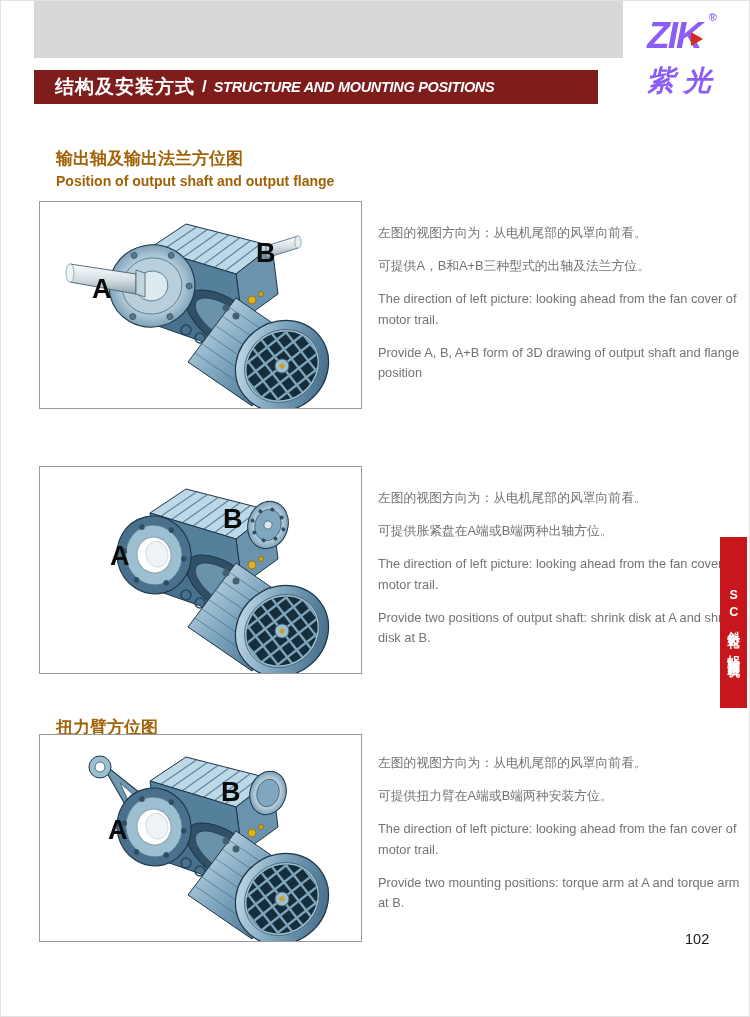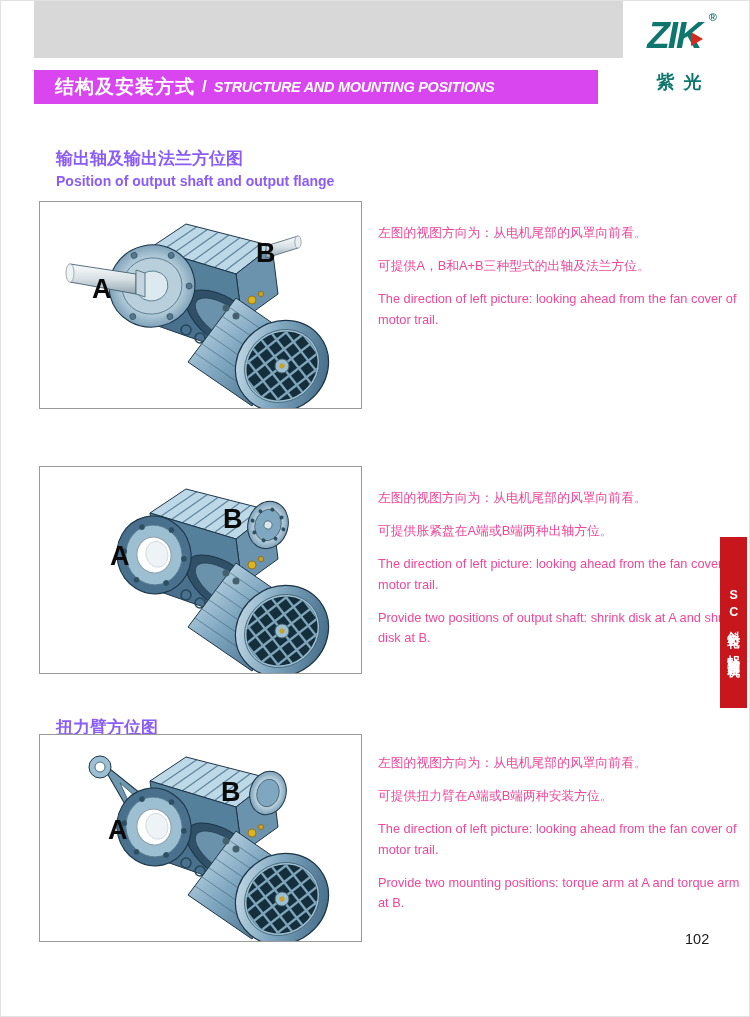--- a/index.html
+++ b/index.html
@@ -3,45 +3,45 @@
 <meta charset="utf-8">
 <style>
   html,body { margin:0; padding:0; background:#ffffff; }
   .page {
     position:relative; width:750px; height:1017px; background:#fff;
     font-family:"Liberation Sans","DejaVu Sans",sans-serif;
     overflow:hidden; box-sizing:border-box; border:1px solid #e2e2e2;
   }
   .gray-bar { position:absolute; left:33px; top:0; width:589px; height:57px; background:#d8d8d8; }
   .title-bar {
-    position:absolute; left:33px; top:69px; width:564px; height:34px; background:#d946ef;
+    position:absolute; left:33px; top:69px; width:564px; height:34px; background:#7f1d1d;
     color:#fff; display:flex; align-items:center; padding-left:21px; box-sizing:border-box;
     white-space:nowrap;
   }
   .title-zh { font-size:19px; font-weight:bold; letter-spacing:1px; }
   .title-div { font-size:17px; font-weight:bold; margin:0 7px; }
   .title-en { font-size:14.5px; font-weight:bold; letter-spacing:-0.3px;font-style:italic; }
 
-  .logo { position:absolute; left:624px; top:16px; width:108px; text-align:center; color:#0f766e; }
+  .logo { position:absolute; left:624px; top:16px; width:108px; text-align:center; color:#8b5cf6; }
   .logo-row { position:relative; display:inline-block; padding-right:10px; }
   .logo-zik { font-size:37px; font-weight:900; font-style:italic; letter-spacing:-2px; line-height:1; display:inline-block; }
   .logo-reg { position:absolute; top:-6px; right:-6px; font-size:11px; font-weight:bold; font-style:normal; }
   .logo-tri { position:absolute; right:8px; top:15px; width:0; height:0;
               border-left:12px solid #d42b1e; border-top:7px solid transparent; border-bottom:7px solid transparent; }
-  .logo-cn { font-size:18px; font-weight:bold; letter-spacing:9px; padding-left:9px; margin-top:19px; line-height:1.1; }
-
-  .section-heading { position:absolute; left:55px; color:#8b5cf6; }
+  .logo-cn { font-size:28px; font-weight:bold; letter-spacing:9px; padding-left:9px; margin-top:12px; line-height:1.1;font-style:italic; }
+
+  .section-heading { position:absolute; left:55px; color:#a16207; }
   .heading-zh { font-size:17px; font-weight:bold; line-height:23px; }
   .heading-en { font-size:14px; font-weight:bold; line-height:23px; }
 
   .image-box { position:absolute; left:38px; width:321px; height:206px; border:1px solid #9a9a9a; background:#fff; }
   .image-box svg { position:absolute; left:0; top:0; }
   .img-label { position:absolute; font-size:27px; font-weight:bold; color:#0a0a0a; line-height:1; }
 
-  .text-col { position:absolute; left:377px; width:365px; font-size:12.8px; color:#ec4899; }
+  .text-col { position:absolute; left:377px; width:365px; font-size:12.8px; color:#737373; }
   .text-col p { margin:0 0 13px; line-height:1.58; }
 
   .side-tab {
     position:absolute; left:719px; top:536px; width:27px; height:171px; background:#c8161d;
     display:flex; align-items:center; justify-content:center;
   }
   .side-tab span {
     writing-mode:vertical-rl; text-orientation:upright; color:#fff;
     font-size:12.5px; font-weight:bold; letter-spacing:2.5px; line-height:1;
   }
@@ -166,20 +166,21 @@
       <polygon points="96,68 105,71 105,95 96,92" fill="#c3d5de" stroke="#44606f" stroke-width="0.8"></polygon>
     </svg>
     <span class="img-label" style="left:52px; top:74px;">A</span>
     <span class="img-label" style="left:216px; top:38px;">B</span>
   </div>
 
   <div class="text-col" style="top:222px;">
     <p>左图的视图方向为：从电机尾部的风罩向前看。</p>
     <p>可提供A，B和A+B三种型式的出轴及法兰方位。</p>
     <p>The direction of left picture: looking ahead from the fan cover of motor trail.</p>
+    <p>Provide A, B, A+B form of 3D drawing of output shaft and flange position</p>
   </div>
 
 
   <div class="image-box" style="top:465px;">
     <svg viewBox="0 0 321 206" width="321" height="206" aria-hidden="true">
       <defs>
         <linearGradient id="v2b" x1="0%" y1="0%" x2="100%" y2="100%">
           <stop offset="0%" stop-color="#d9e9f2"></stop>
             <stop offset="45%" stop-color="#7fa7c0"></stop>
             <stop offset="100%" stop-color="#345c78"></stop>

